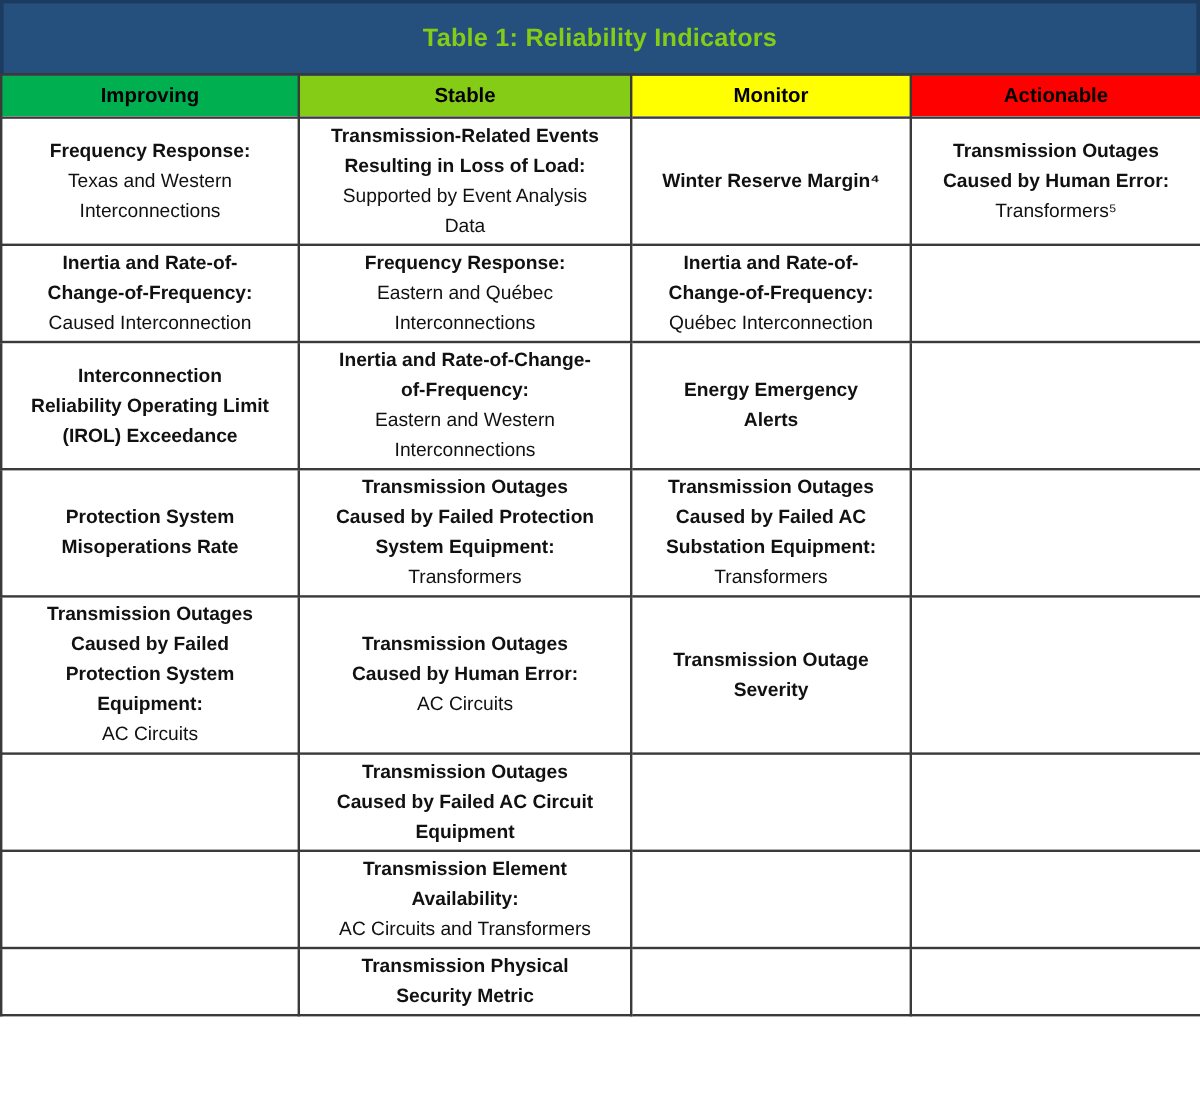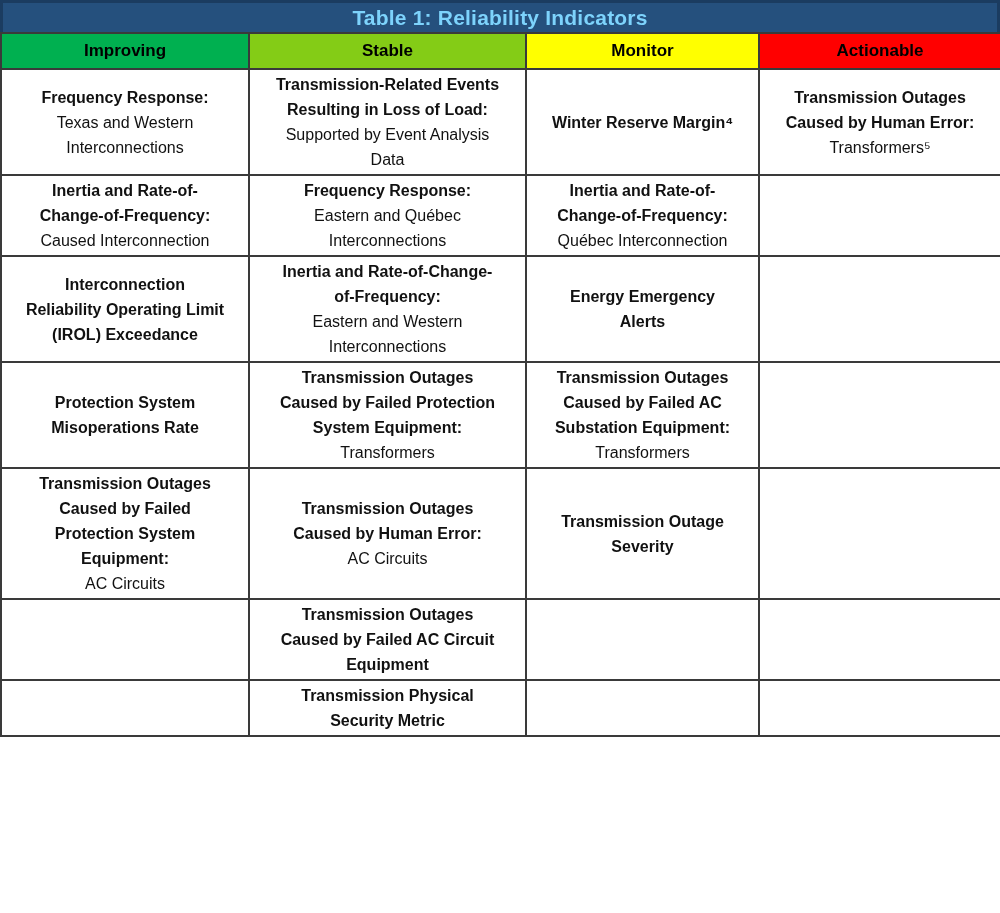--- a/index.html
+++ b/index.html
@@ -6,26 +6,26 @@
   .page {
     width: 1000px;
     height: 913px;
     box-sizing: border-box;
     font-family: "Liberation Sans", sans-serif;
     background: #ffffff;
     overflow: hidden;
   }
   .title-bar {
     width: 1000px;
-    height: 34px;
+    height: 63px;
     box-sizing: border-box;
     background: #25507D;
     border: 3px solid #1B3C60;
     border-bottom: 2px solid #1B3C60;
-    color: #7dd3fc;
+    color: #84cc16;
     font-size: 21px;
     font-weight: bold;
     display: flex;
     align-items: center;
     justify-content: center;
     letter-spacing: 0.2px;
   }
   table.grid {
     width: 1000px;
     table-layout: fixed;
@@ -180,20 +180,30 @@
         <tr style="height: 78px;">
           <td></td>
           <td>
             <div class="seg bold">Transmission Outages
 Caused by Failed AC Circuit
 Equipment</div>
           </td>
           <td></td>
           <td></td>
         </tr>
+        <tr style="height: 77px;">
+          <td></td>
+          <td>
+            <div class="seg bold">Transmission Element
+Availability:</div>
+            <div class="seg">AC Circuits and Transformers</div>
+          </td>
+          <td></td>
+          <td></td>
+        </tr>
         <tr style="height: 56px;">
           <td></td>
           <td>
             <div class="seg bold">Transmission Physical
 Security Metric</div>
           </td>
           <td></td>
           <td></td>
         </tr>
       </tbody>

